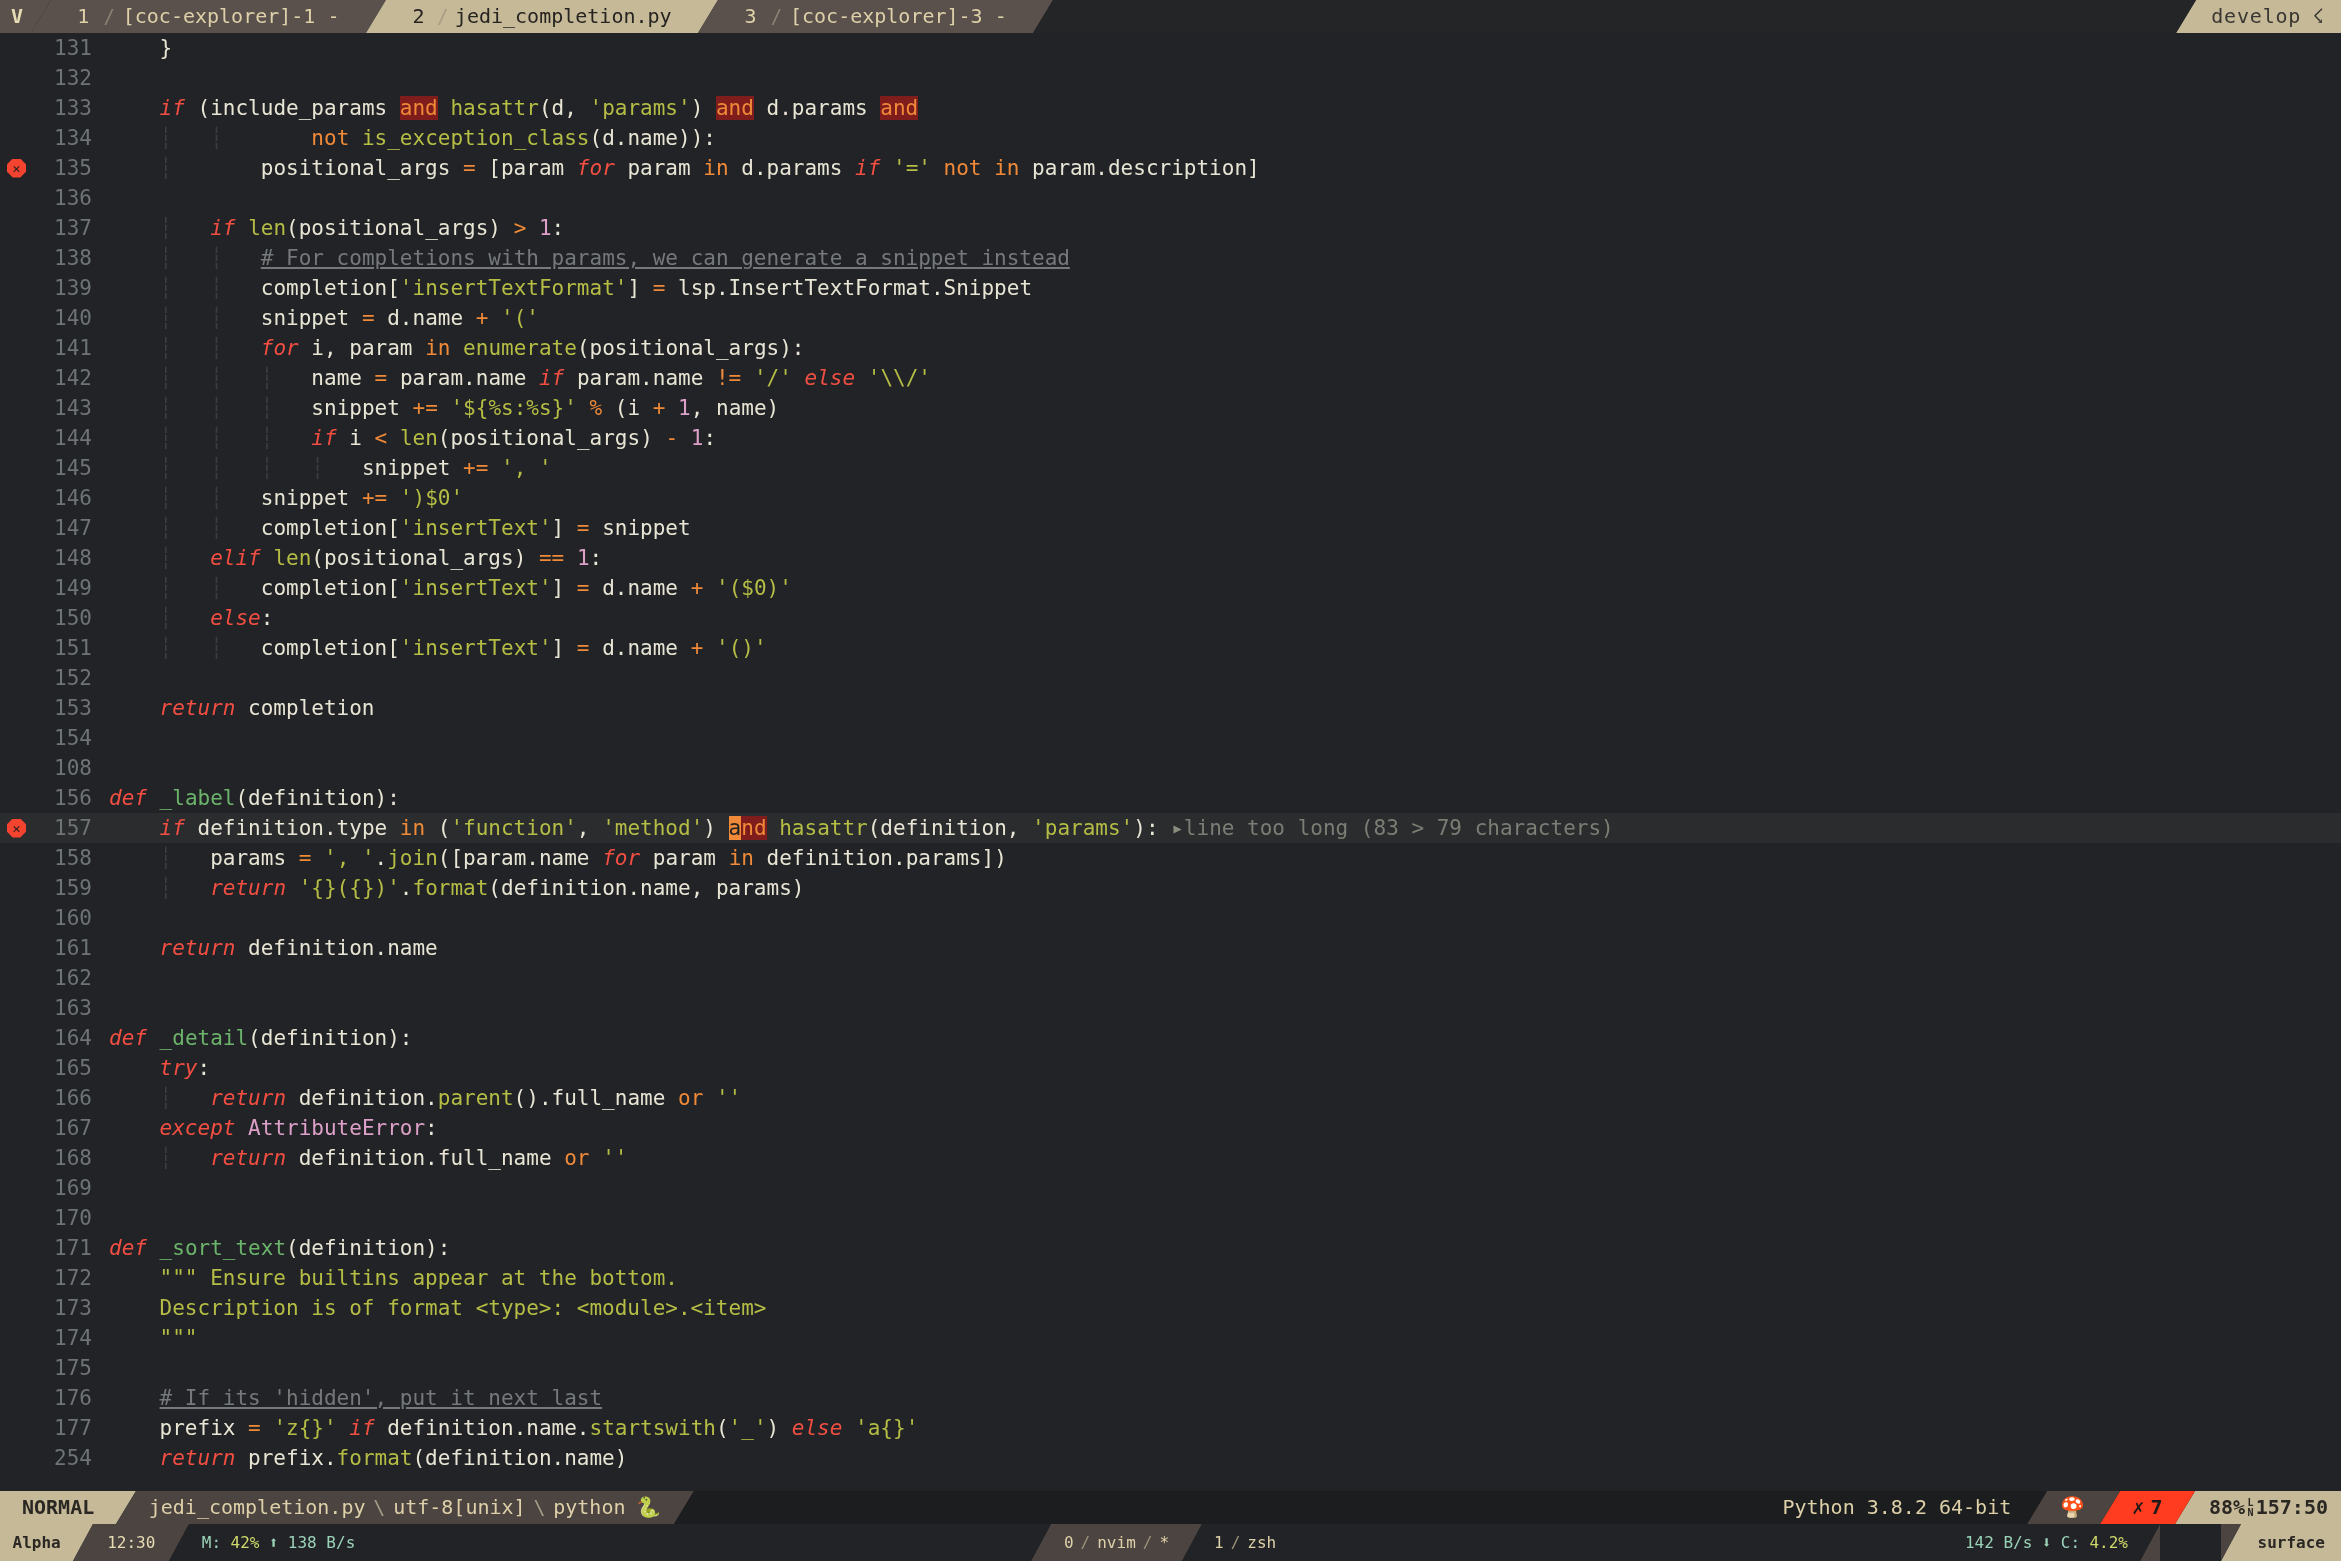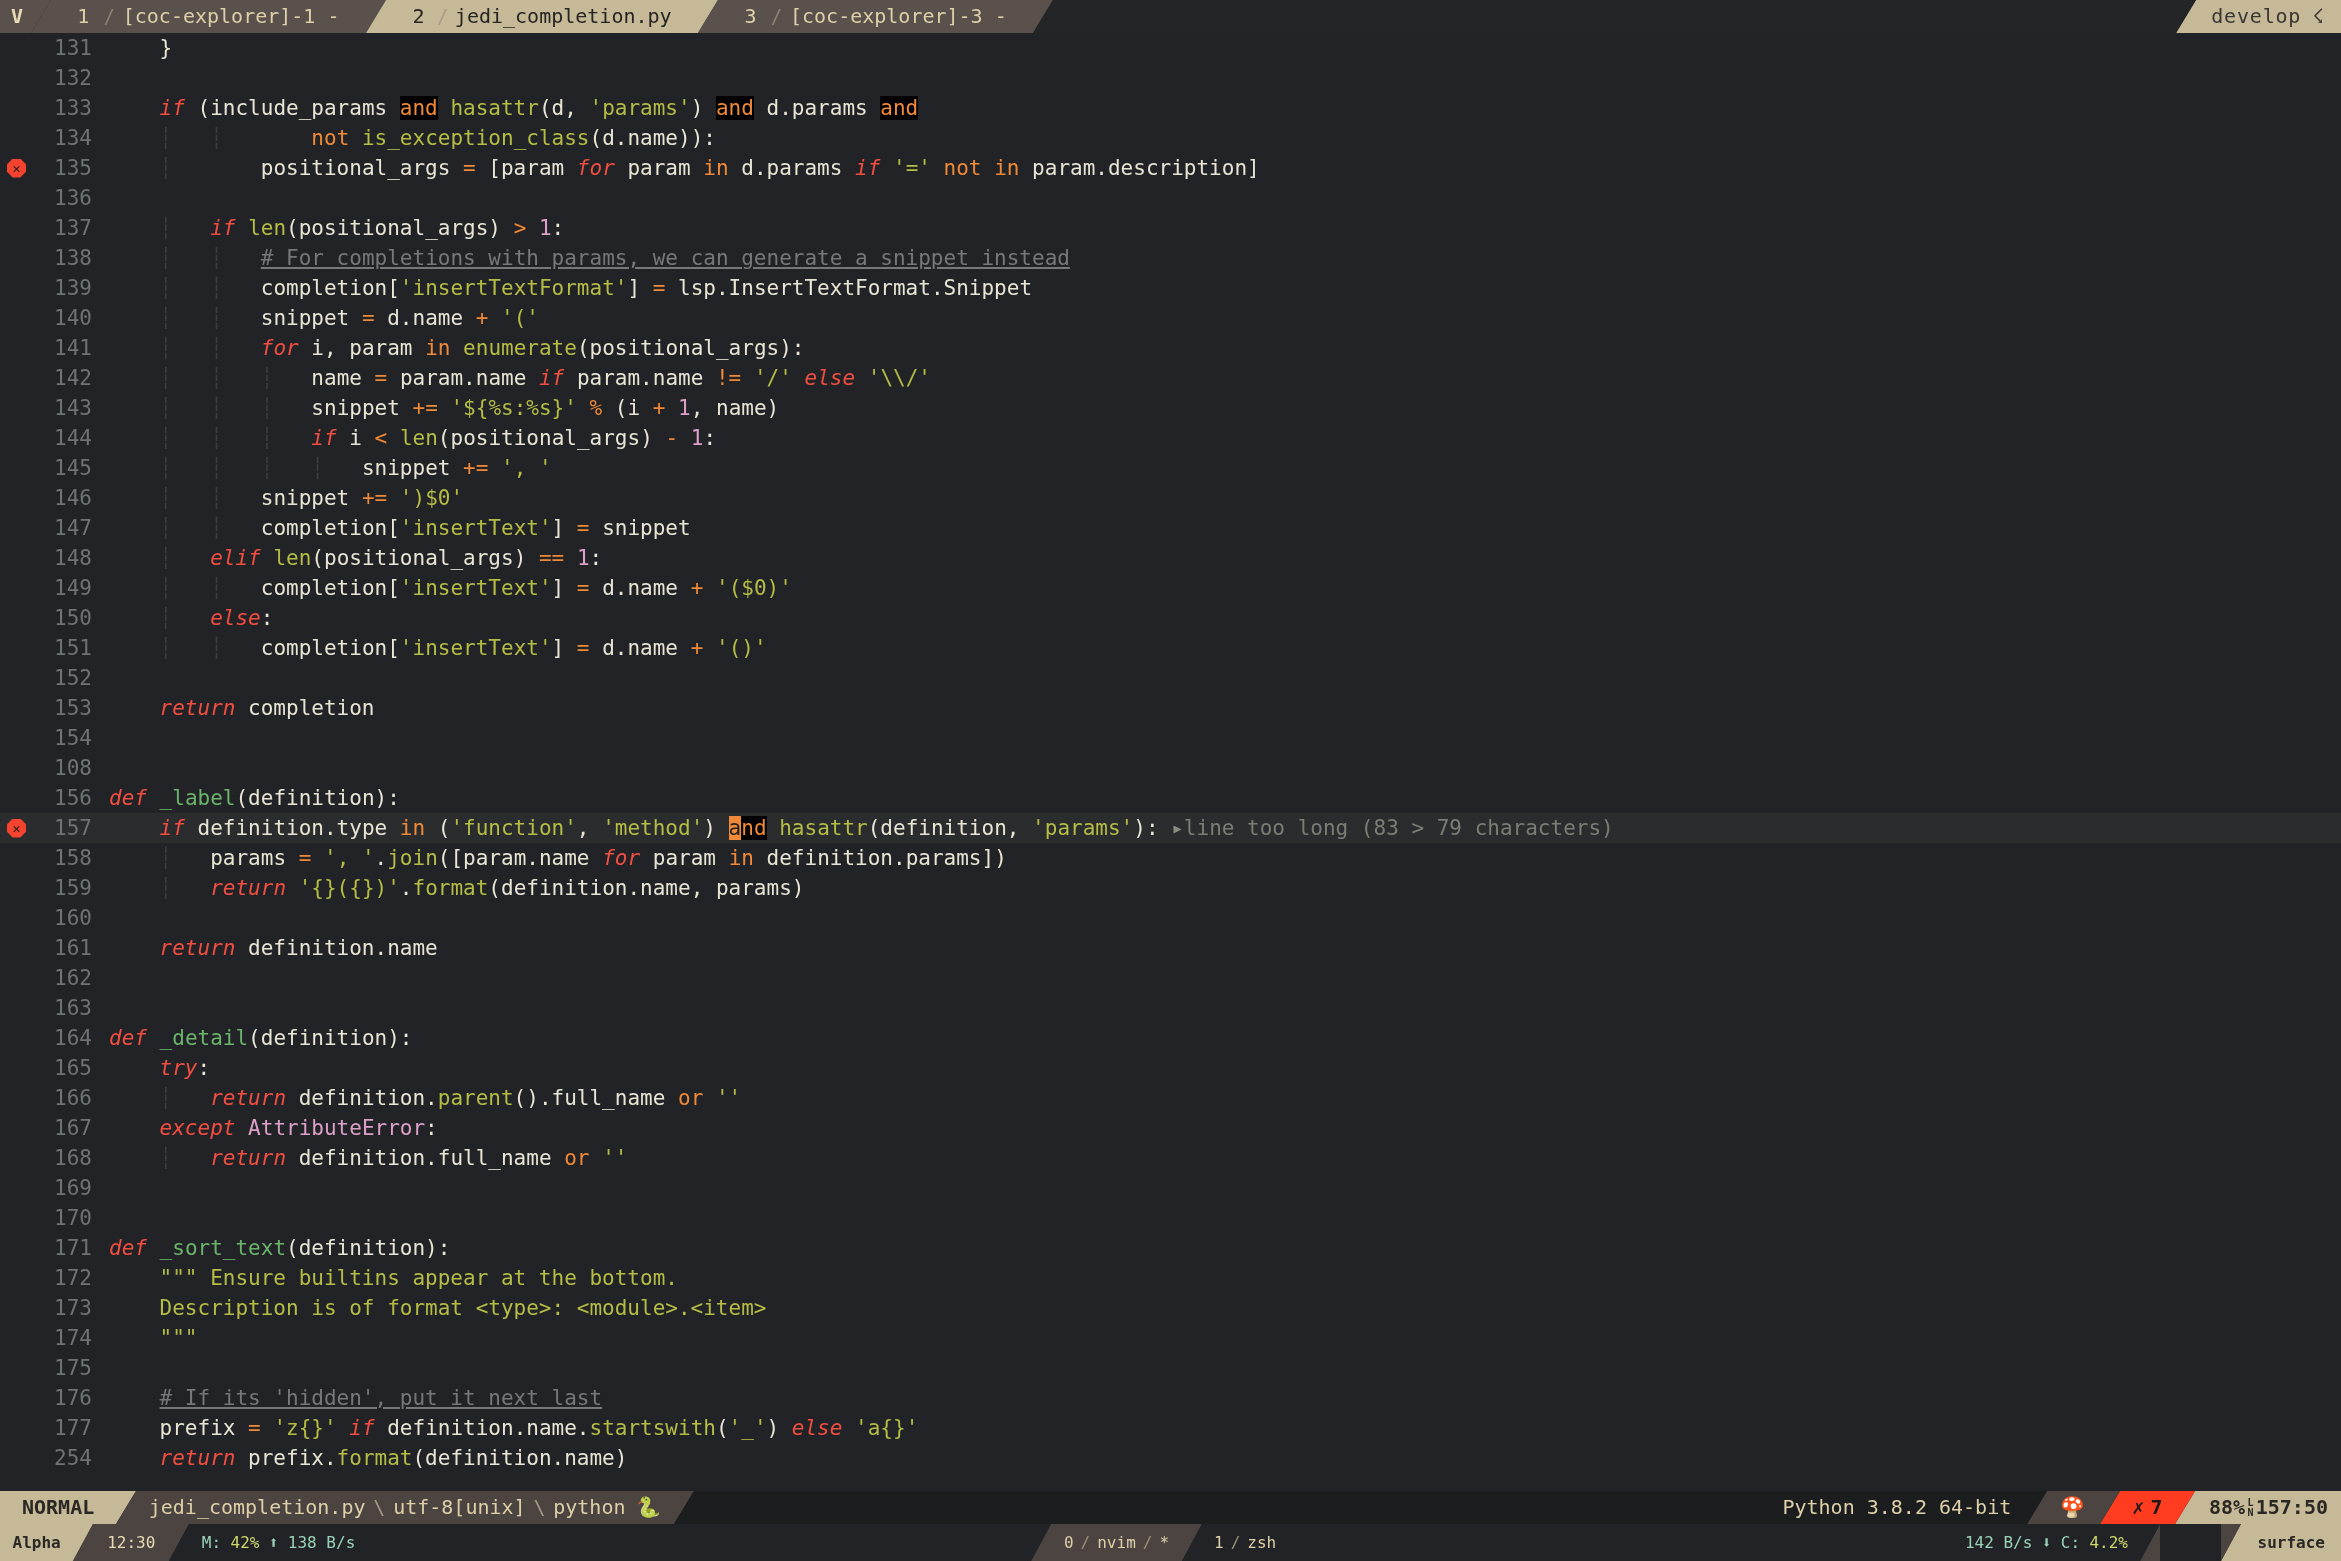--- a/index.html
+++ b/index.html
@@ -55,21 +55,21 @@
   
   .kw      { color:#f24e42; font-style:italic; }
   .op      { color:#f08a38; }
   .fn      { color:#b5bd45; }
   .deffn   { color:#6cb36b; }
   .str     { color:#b5bd45; }
   .num     { color:#dda0c8; }
   .com     { color:#76797a;text-decoration:underline; }
   .id      { color:#e8e5d5; }
   .cls     { color:#dda0c8; }
-  .hl      { background:#000000; }
+  .hl      { background:#7f1d1d; }
   .cursor  { background:#f08a38; color:#1e2022; }
   .indent  { color:#3b3e40; }
   .vtext   { color:#7b7e74; }
   .vtxt-arrow { color:#8a8c7e; }
 
   
   #statusline {
     flex: 0 0 33px; height:33px; display:flex; align-items:stretch;
     font-size:20px; line-height:33px; background:#1b1d1f; white-space:nowrap;
   }

